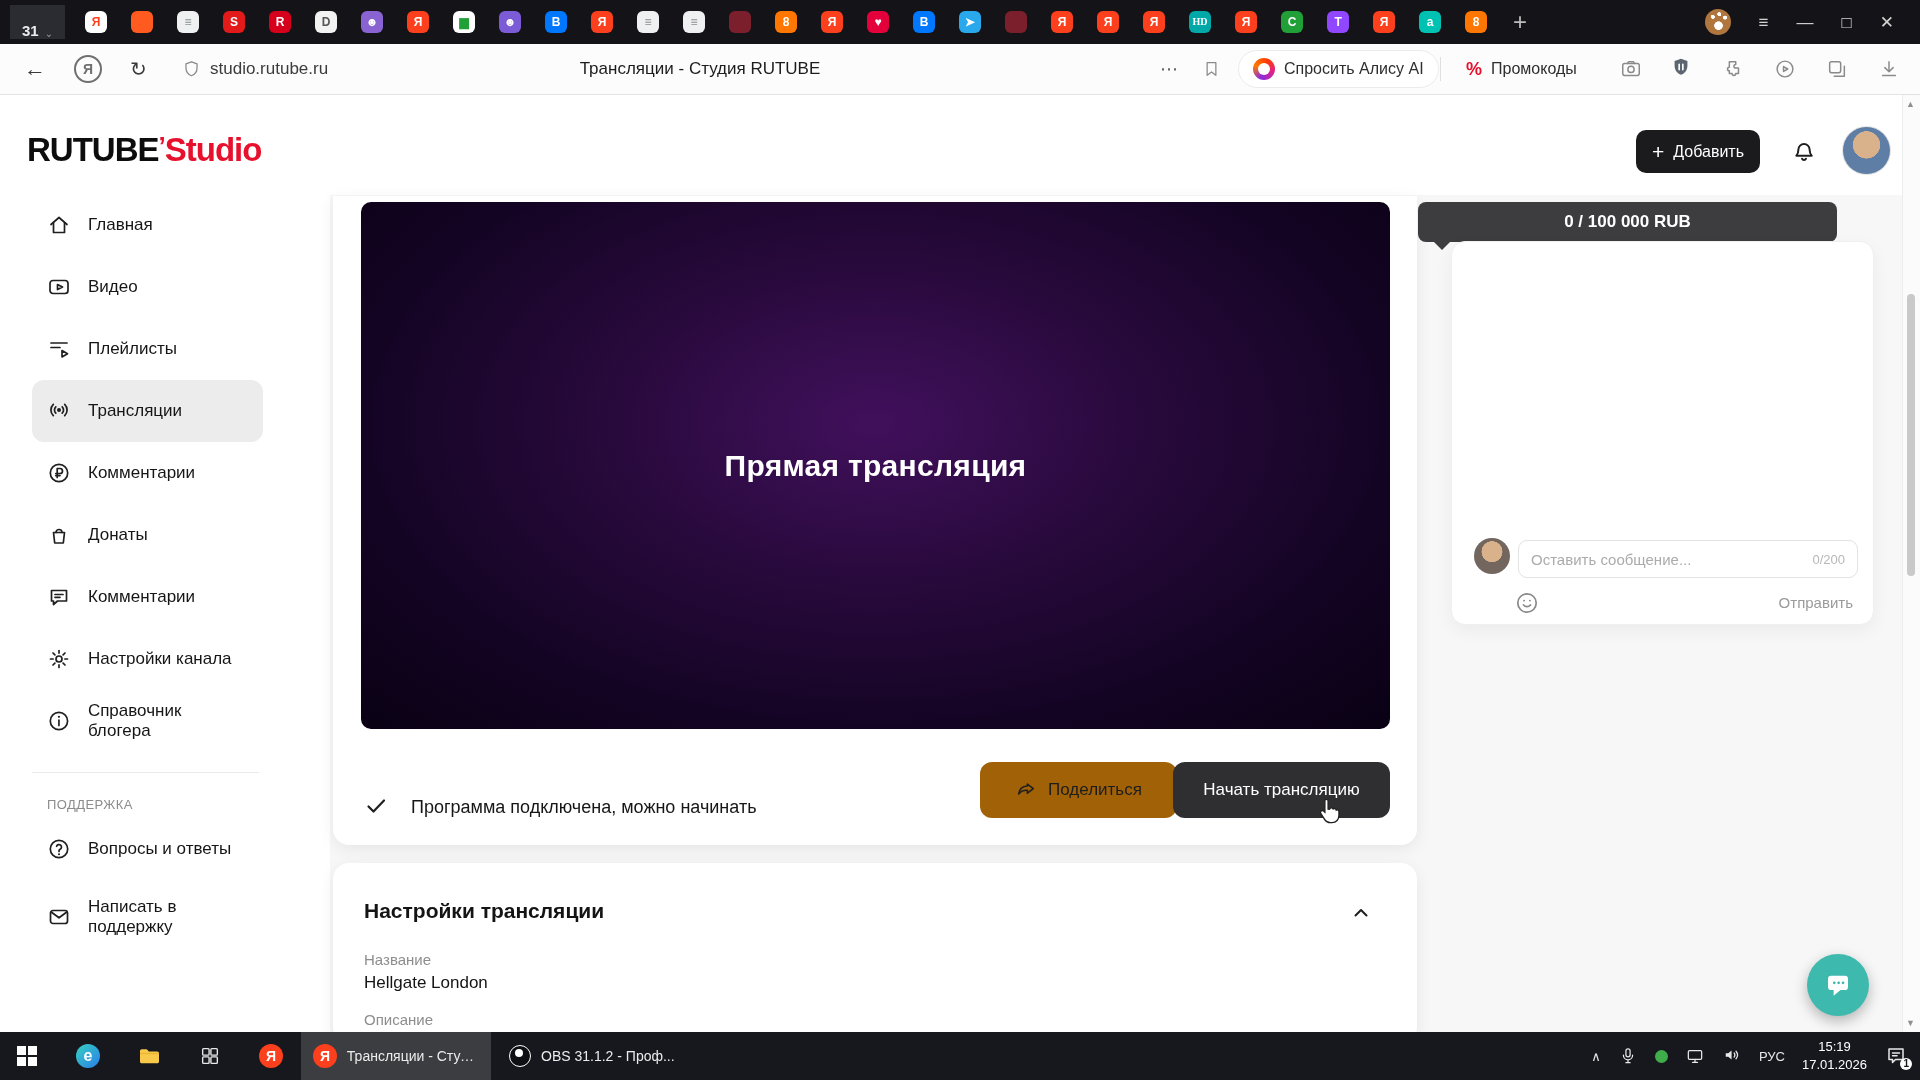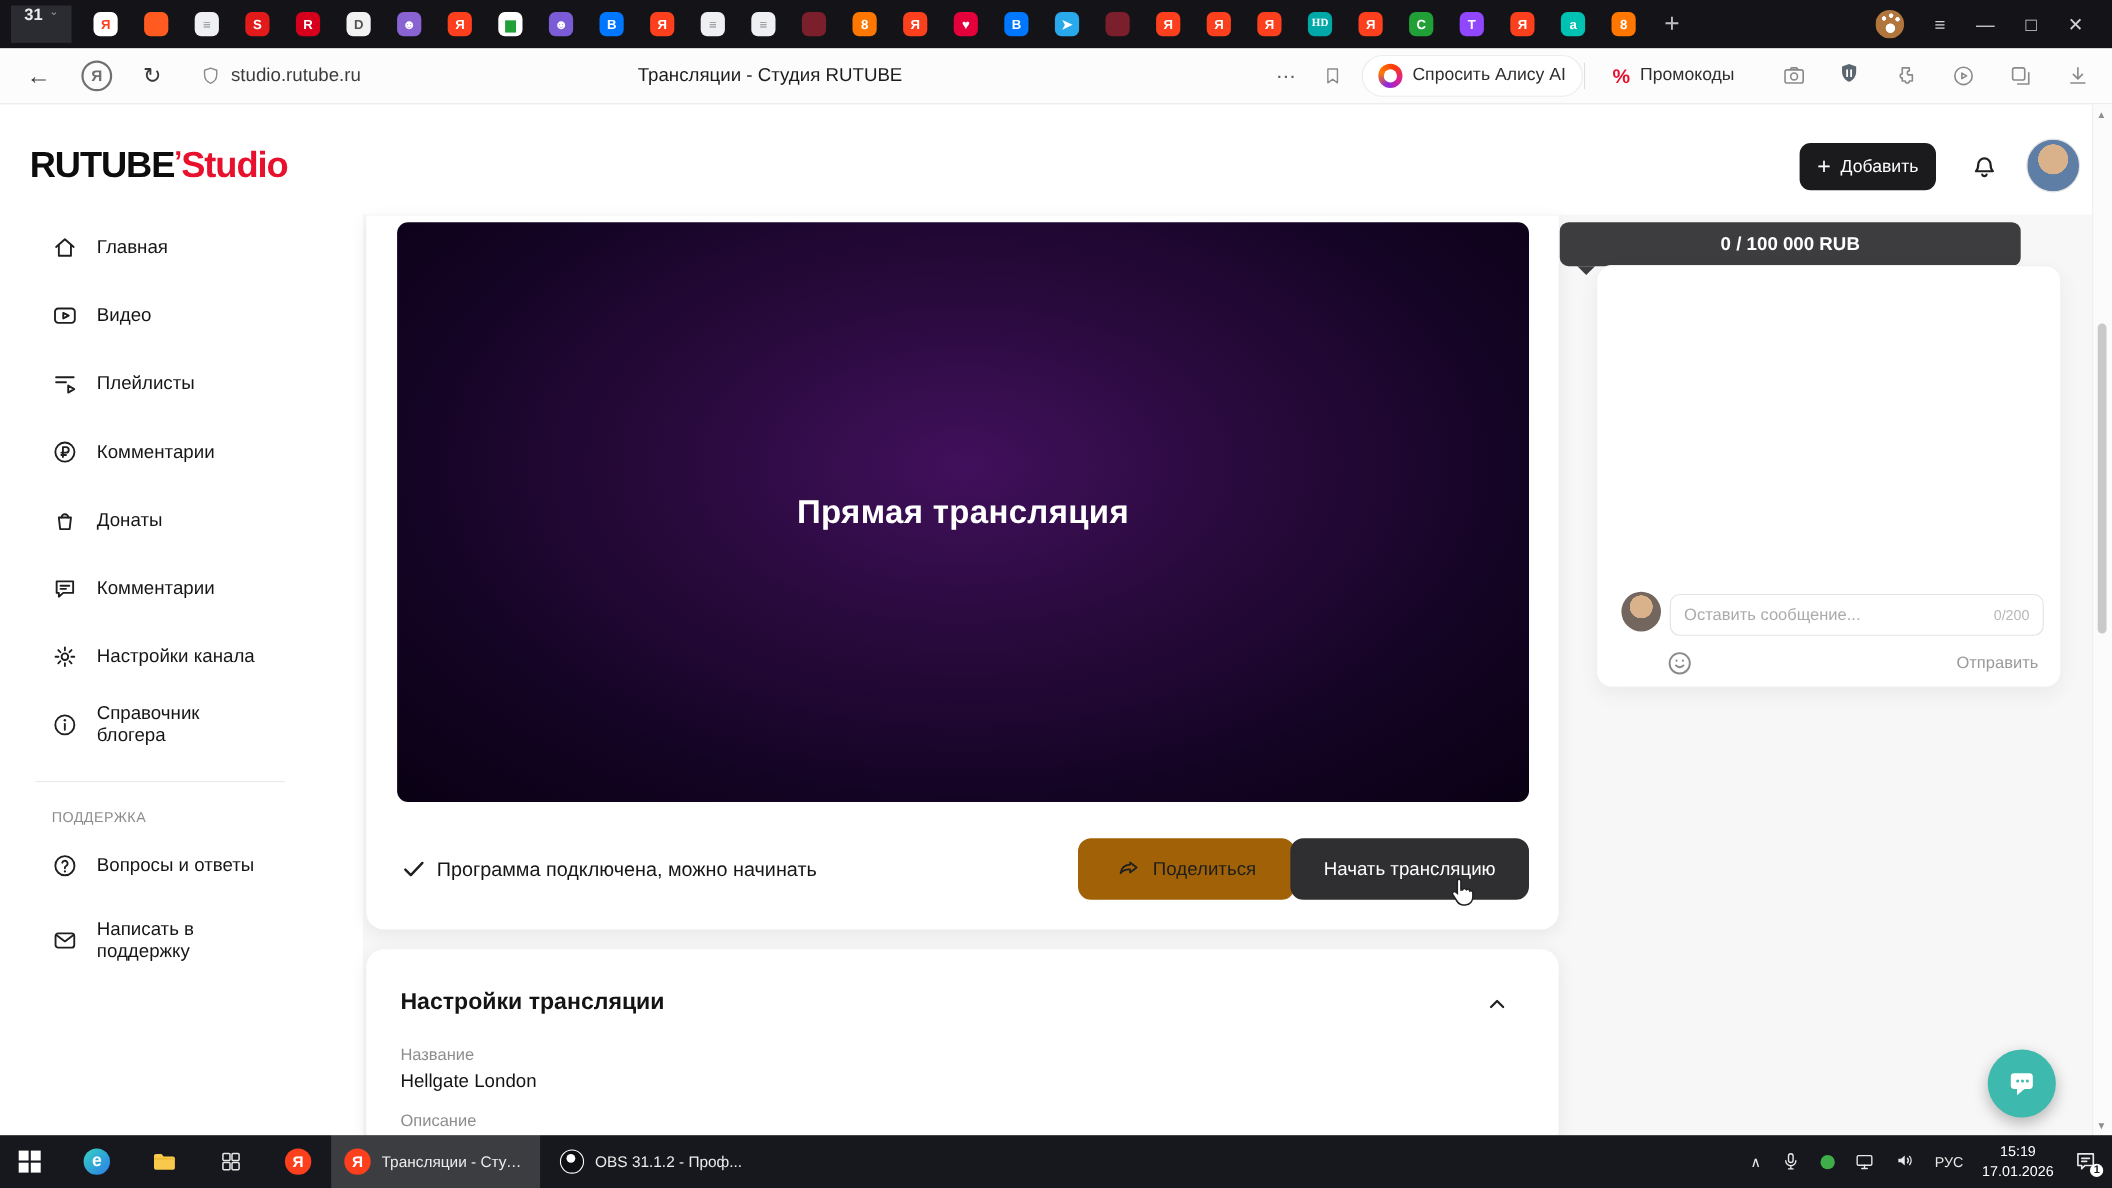--- a/index.html
+++ b/index.html
@@ -1,21 +1,21 @@
 <!DOCTYPE html>
 <html><head>
 <meta charset="utf-8">
 <style>
   *{margin:0;padding:0;box-sizing:border-box}
   html,body{width:1920px;height:1080px;overflow:hidden;font-family:"Liberation Sans",sans-serif;background:#000}
   .screen{position:relative;width:1920px;height:1080px;background:#fff;overflow:hidden}
 
   
   .tabbar{position:absolute;top:0;left:0;width:1920px;height:44px;background:#141418;display:flex;align-items:center;padding:0 10px}
-  .tab-counter{display:flex;align-items:flex-start;gap:6px;height:34px;padding:0 12px;margin-right:8px;background:#2b2c31;border-radius:0;color:#ececec;font-size:15px;font-weight:bold;cursor:pointer}
+  .tab-counter{display:flex;align-items:flex-end;gap:6px;height:34px;padding:0 12px;margin-right:8px;background:#2b2c31;border-radius:0;color:#ececec;font-size:15px;font-weight:bold;cursor:pointer}
   .tab-counter .caret{font-size:10px;color:#9a9a9a;font-weight:normal}
   .tab-strip{display:flex;align-items:center;height:44px}
   .tab-slot{width:46px;height:36px;display:flex;align-items:center;justify-content:center;border-radius:9px;cursor:pointer}
   .fav{width:22px;height:22px;border-radius:6px;display:flex;align-items:center;justify-content:center;font-size:12px;font-weight:bold;line-height:1}
   .newtab{width:42px;height:36px;color:#bdbdbd;font-size:24px;display:flex;align-items:center;justify-content:center;cursor:pointer}
   .tabbar-right{margin-left:auto;display:flex;align-items:center;gap:28px;padding-right:16px}
   .paw{width:26px;height:26px;border-radius:50%;cursor:pointer;background:
     radial-gradient(circle at 30% 30%, #fff 1.8px, transparent 2.2px),
     radial-gradient(circle at 55% 20%, #fff 1.8px, transparent 2.2px),
     radial-gradient(circle at 77% 33%, #fff 1.8px, transparent 2.2px),
@@ -63,21 +63,21 @@
   .side-item.tall{height:74px}
   .side-item.tall .lbl{max-width:128px}
   .side-div{height:1px;background:#e9e9e9;margin:20px 24px 0 20px;width:227px}
   .support-h{margin:24px 0 6px 35px;font-size:13px;color:#8c8c8c;letter-spacing:.4px}
 
   
   .card-main{position:absolute;left:333px;top:101px;width:1084px;height:649px;background:#fff;border-radius:0 0 16px 16px;box-shadow:0 4px 16px rgba(0,0,0,.07)}
   .video{position:absolute;left:28px;top:6px;width:1029px;height:527px;border-radius:10px;display:flex;align-items:center;justify-content:center;
     background:radial-gradient(ellipse at 50% 42%,#41105c 0%,#2a0a3e 34%,#140424 70%,#0a0114 100%)}
   .video .vt{font-size:30px;font-weight:bold;color:#fff;letter-spacing:.3px}
-  .status-row{position:absolute;left:31px;top:566px;height:56px;display:flex;align-items:center;gap:9px;font-size:18px;color:#161616}
+  .status-row{position:absolute;left:31px;top:566px;height:56px;display:flex;align-items:flex-end;gap:23px;font-size:18px;color:#161616}
   .btn{position:absolute;top:566px;height:56px;border-radius:12px;display:flex;align-items:center;justify-content:center;gap:11px;font-size:17px;cursor:pointer}
   .btn-share{left:647px;width:197px;background:#a16207;color:#1d1d1d}
   .btn-start{left:840px;width:217px;background:#2f2f31;color:#fff}
 
   
   .card-set{position:absolute;left:333px;top:768px;width:1084px;height:180px;background:#fff;border-radius:16px;box-shadow:0 4px 16px rgba(0,0,0,.07)}
   .set-title{position:absolute;left:31px;top:36px;font-size:21px;font-weight:bold;color:#141414}
   .set-chevron{position:absolute;right:44px;top:38px;cursor:pointer}
   .f-lbl{position:absolute;left:31px;font-size:15px;color:#8d8d8d}
   .f-val{position:absolute;left:31px;font-size:17px;color:#141414}
@@ -336,20 +336,27 @@
           </svg>
         <span class="lbl">Видео</span>
       </div>
       <div class="side-item">
         <svg class="svg-ic" width="24" height="24" viewBox="0 0 24 24">
             <path d="M4 6h16M4 10.5h9"></path>
             <path d="M15 13.5l5.5 3.2-5.5 3.2z"></path>
           </svg>
         <span class="lbl">Плейлисты</span>
       </div>
+      <div class="side-item active">
+        <svg class="svg-ic" width="24" height="24" viewBox="0 0 24 24">
+            <circle cx="12" cy="11" r="2" fill="#1f1f1f" stroke="none"></circle>
+            <path d="M8.8 14.2a4.5 4.5 0 0 1 0-6.4M15.2 7.8a4.5 4.5 0 0 1 0 6.4M6.3 16.7a8 8 0 0 1 0-11.4M17.7 5.3a8 8 0 0 1 0 11.4"></path>
+          </svg>
+        <span class="lbl">Трансляции</span>
+      </div>
       <div class="side-item">
         <svg class="svg-ic" width="24" height="24" viewBox="0 0 24 24">
             <circle cx="12" cy="12" r="8.7"></circle>
             <path d="M10.2 16.5v-9h2.8a2.5 2.5 0 0 1 0 5H8.8M8.8 14.6h4.2"></path>
           </svg>
         <span class="lbl">Комментарии</span>
       </div>
       <div class="side-item">
         <svg class="svg-ic" width="24" height="24" viewBox="0 0 24 24">
             <path d="M6.5 9.5h11L16.3 20H7.7z"></path>

